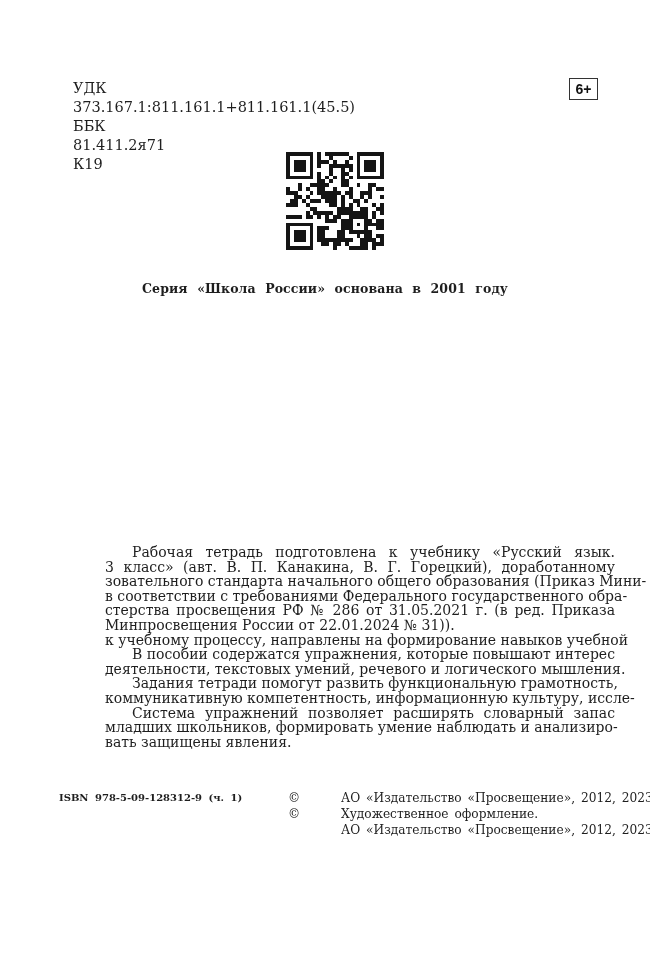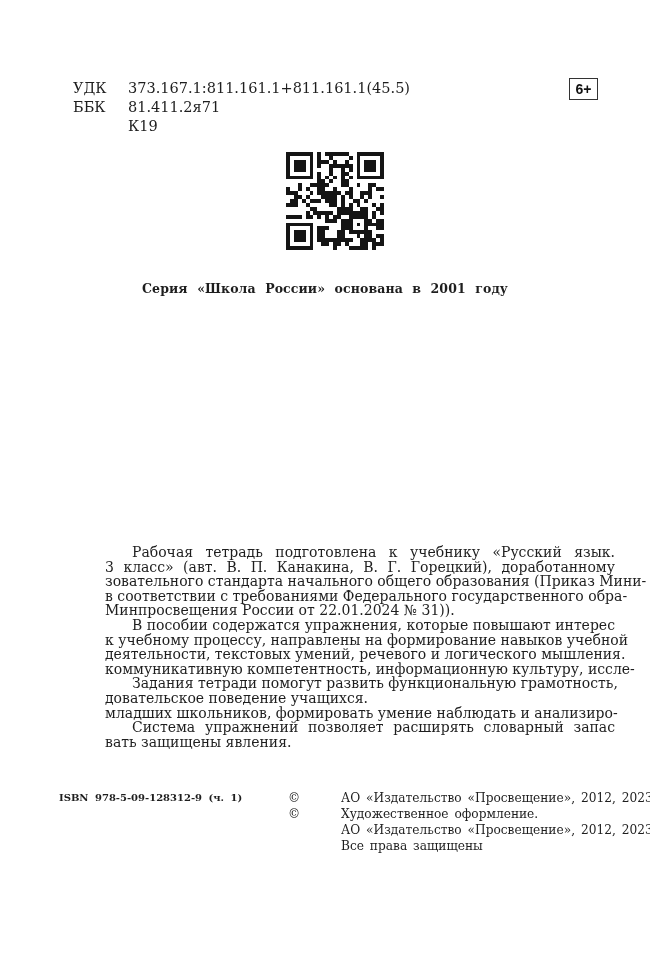--- a/index.html
+++ b/index.html
@@ -1,21 +1,21 @@
 <!DOCTYPE html>
 <html><head>
 <meta charset="utf-8">
 <style>
   html, body { margin: 0; padding: 0; background: #ffffff; }
   body { width: 650px; height: 954px; position: relative; overflow: hidden;
          font-family: "DejaVu Serif", "Liberation Serif", serif; color: #1e1e1e; }
   .abs { position: absolute; }
 
   .catalog { left: 73px; top: 79px; font-size: 14.5px; line-height: 19px; }
-  .catalog .row { display: flex; }
+  .catalog .row { display: flex; flex-direction: column; }
   .catalog .lbl { width: 55px; }
   .catalog .val { }
 
   .age-badge { left: 569px; top: 78px; width: 27px; height: 20px; border: 1px solid #333;
                font-family: "Liberation Sans", sans-serif; font-weight: bold; font-size: 14px;
                line-height: 20px; text-align: center; color: #111; }
 
   .qr { left: 286px; top: 152px; width: 98px; height: 98px; display: grid;
         grid-template-columns: repeat(25, 1fr); grid-template-rows: repeat(25, 1fr); }
   .qr span { display: block; }
@@ -687,46 +687,42 @@
     <span></span>
   </div>
 
 <div class="abs series">Серия «Школа России» основана в 2001 году</div>
 
 <div class="abs body-text">
   <span class="ln ind">Рабочая тетрадь подготовлена к учебнику «Русский язык.</span>
   <span class="ln">3 класс» (авт. В. П. Канакина, В. Г. Горецкий), доработанному</span>
   <span class="ln">зовательного стандарта начального общего образования (Приказ Мини-</span>
   <span class="ln">в соответствии с требованиями Федерального государственного обра-</span>
+  <span class="ln">стерства просвещения РФ № 286 от 31.05.2021 г. (в ред. Приказа</span>
   <span class="ln last">Минпросвещения России от 22.01.2024 № 31)).</span>
+  <span class="ln">к учебному процессу, направлены на формирование навыков учебной</span>
   <span class="ln ind">В пособии содержатся упражнения, которые повышают интерес</span>
-  <span class="ln">к учебному процессу, направлены на формирование навыков учебной</span>
   <span class="ln">деятельности, текстовых умений, речевого и логического мышления.</span>
+  <span class="ln ind">Задания тетради помогут развить функциональную грамотность,</span>
   <span class="ln">коммуникативную компетентность, информационную культуру, иссле-</span>
-  <span class="ln ind">Задания тетради помогут развить функциональную грамотность,</span>
-  <span class="ln last">довательское поведение учащихся.</span>
+  <span class="ln ind">Система упражнений позволяет расширять словарный запас</span>
   <span class="ln">младших школьников, формировать умение наблюдать и анализиро-</span>
-  <span class="ln ind">Система упражнений позволяет расширять словарный запас</span>
   <span class="ln last">вать защищены явления.</span>
 </div>
 
 <div class="abs isbn">
   <div class="row">ISBN 978-5-09-128312-9 (ч. 1)</div>
 </div>
 
 <div class="abs copyright">
   <div class="row">
     <span class="sym">©</span>
     <span class="txt">АО «Издательство «Просвещение», 2012, 2023</span>
   </div>
   <div class="row">
     <span class="sym">©</span>
     <span class="txt left">Художественное оформление.</span>
   </div>
   <div class="row">
     <span class="sym"></span>
     <span class="txt">АО «Издательство «Просвещение», 2012, 2023</span>
   </div>
-  <div class="row">
-    <span class="sym"></span>
-    <span class="txt left">Все права защищены</span>
-  </div>
 </div>
 
 </body></html>

